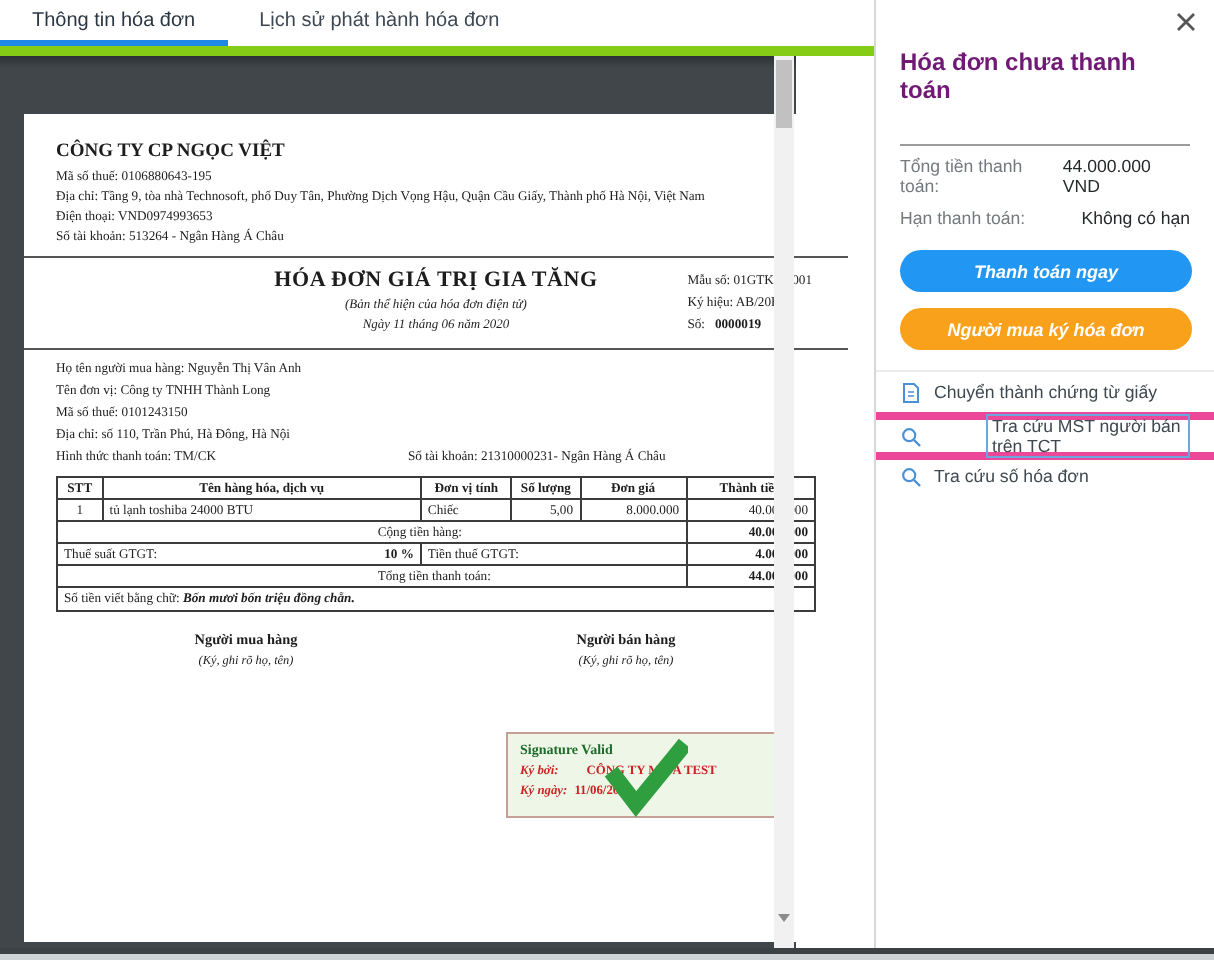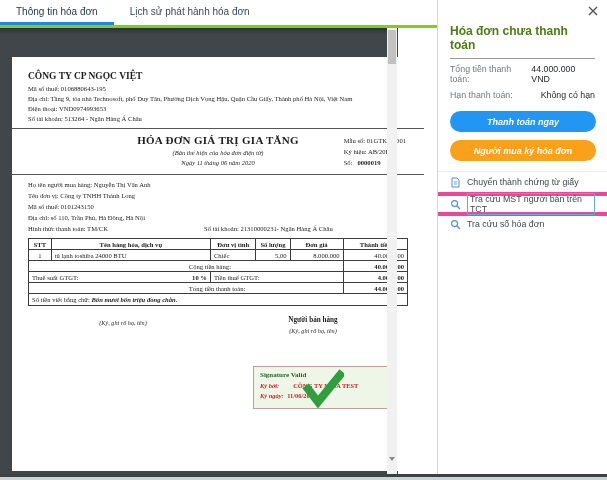--- a/index.html
+++ b/index.html
@@ -2,21 +2,21 @@
 <html><head>
 <meta charset="utf-8">
 <style>
   * { margin:0; padding:0; box-sizing:border-box; }
   html,body { width:607px; height:480px; overflow:hidden; }
   body { font-family:"Liberation Sans", sans-serif; background:#fff; }
   .app { position:relative; width:607px; height:480px; background:#fff; }
 
   
   .tabbar { position:absolute; left:0; top:0; width:437px; height:28px; background:#fff;
-            display:flex; align-items:stretch; border-bottom:3px solid #84cc16; }
+            display:flex; align-items:stretch; border-bottom:5px solid #84cc16; }
   .tab { display:flex; align-items:center; padding:0 16px; font-size:10px; color:#3d4852;
          cursor:pointer; border-bottom:3px solid transparent; }
   .tab.active { border-bottom-color:#1e88e5; color:#2b3642; }
 
   
   .viewer { position:absolute; left:0; top:28px; width:398px; height:446px; background:#41464a; }
   .viewer-shadow { position:absolute; left:0; top:0; width:100%; height:6px;
                    background:linear-gradient(#2c3134, #41464a); }
 
   .page { position:absolute; left:12px; top:29px; width:412px; height:414px; background:#fff;
@@ -64,36 +64,36 @@
   .scrollbar { position:absolute; right:1px; top:0; width:10px; height:446px; background:#f1f1f1; }
   .scroll-thumb { position:absolute; left:1px; top:2px; width:8px; height:34px; background:#c1c1c1; }
   .scroll-down { position:absolute; left:2px; bottom:13px; width:0; height:0;
                  border-left:3px solid transparent; border-right:3px solid transparent;
                  border-top:4px solid #8a8a8a; }
 
   
   .sidebar { position:absolute; left:437px; top:0; width:170px; height:474px; background:#fff;
              border-left:1px solid #d7d7d7; }
   .close-btn { position:absolute; right:8px; top:5px; width:12px; height:12px; cursor:pointer; }
-  .sb-title { font-size:12px; font-weight:bold; color:#4d7c0f; margin:24px 12px 0 12px;
-              padding-bottom:6px; border-bottom:1px solid #9b9b9b; }
+  .sb-title { font-size:12px; font-weight:bold; color:#701a75; margin:24px 12px 0 12px;
+              padding-bottom:20px; border-bottom:1px solid #9b9b9b; }
   .info-rows { margin:4px 12px 6px 12px; }
   .info-row { display:flex; justify-content:space-between; align-items:center; height:21px; }
   .info-label { font-size:8.8px; color:#74797e; }
   .info-value { font-size:8.8px; color:#26292c; }
   .sb-btn { display:block; width:146px; margin:6px 12px 0 12px; height:21px; border:none;
             border-radius:11px; color:#fff; font-weight:bold; font-size:9px; cursor:pointer;
             font-family:"Liberation Sans", sans-serif;font-style:italic; }
   .sb-btn.pay { background:#2196f3; }
   .sb-btn.sign { background:#f9a11b; margin-top:8px; }
   .links { margin-top:10px; border-top:1px solid #ececec; }
   .link { display:flex; align-items:center; gap:6px; height:20px; padding:0 12px;
           font-size:8.8px; color:#3f4850; cursor:pointer; }
   .link + .link { border-top:4px solid #ec4899; }
-  .link .lbl.focused { border:1px solid #6aa7e0; padding:0 2px; }
+  .link .lbl.focused { border:1px solid #6aa7e0; padding:0 2px;margin-left:26px; }
   .icon { display:inline-flex; width:11px; height:11px; flex:0 0 11px; }
 
   
   .bottom-dark { position:absolute; left:0; top:474px; width:607px; height:3px; background:#3c4144; }
   .bottom-gray { position:absolute; left:0; top:477px; width:607px; height:3px; background:#cfd2d4; }
 </style>
 </head>
 <body>
 
 <div class="app">
@@ -183,20 +183,21 @@
       </tbody>
         </table>
 
       <div class="words-row">
         <span>Số tiền viết bằng chữ:</span>
         <b>Bốn mươi bốn triệu đồng chẵn.</b>
       </div>
 
       <div class="sign-row">
         <div class="sign-col">
+          <div class="sign-title">Người mua hàng</div>
           <div class="sign-note">(Ký, ghi rõ họ, tên)</div>
         </div>
         <div class="sign-col">
           <div class="sign-title">Người bán hàng</div>
           <div class="sign-note">(Ký, ghi rõ họ, tên)</div>
         </div>
       </div>
 
       <div class="stamp">
         <div class="stamp-valid">Signature Valid</div>

